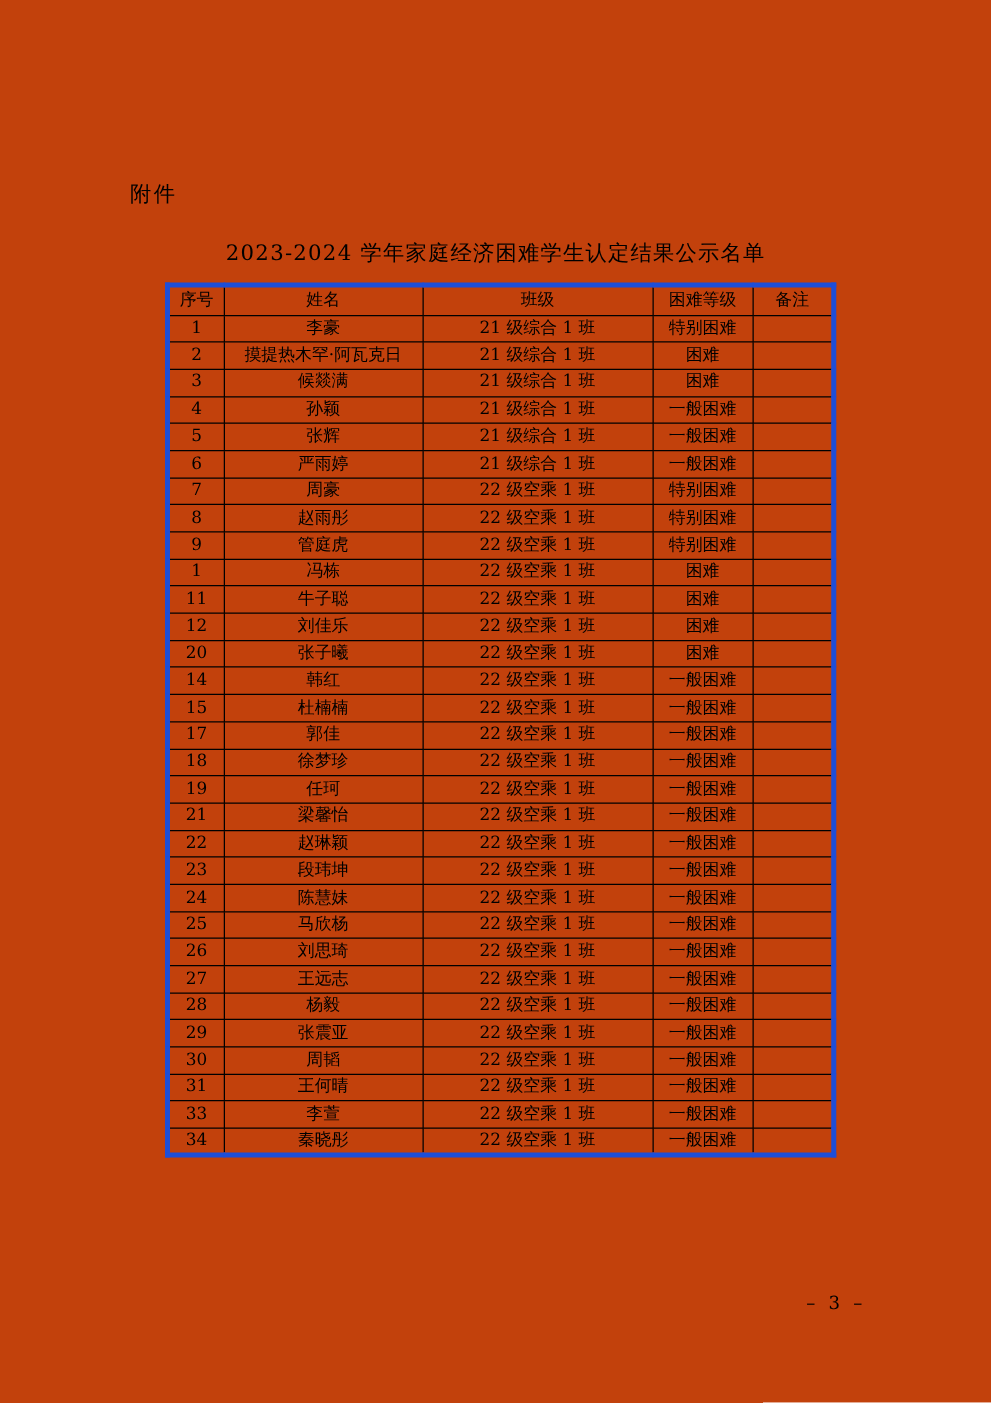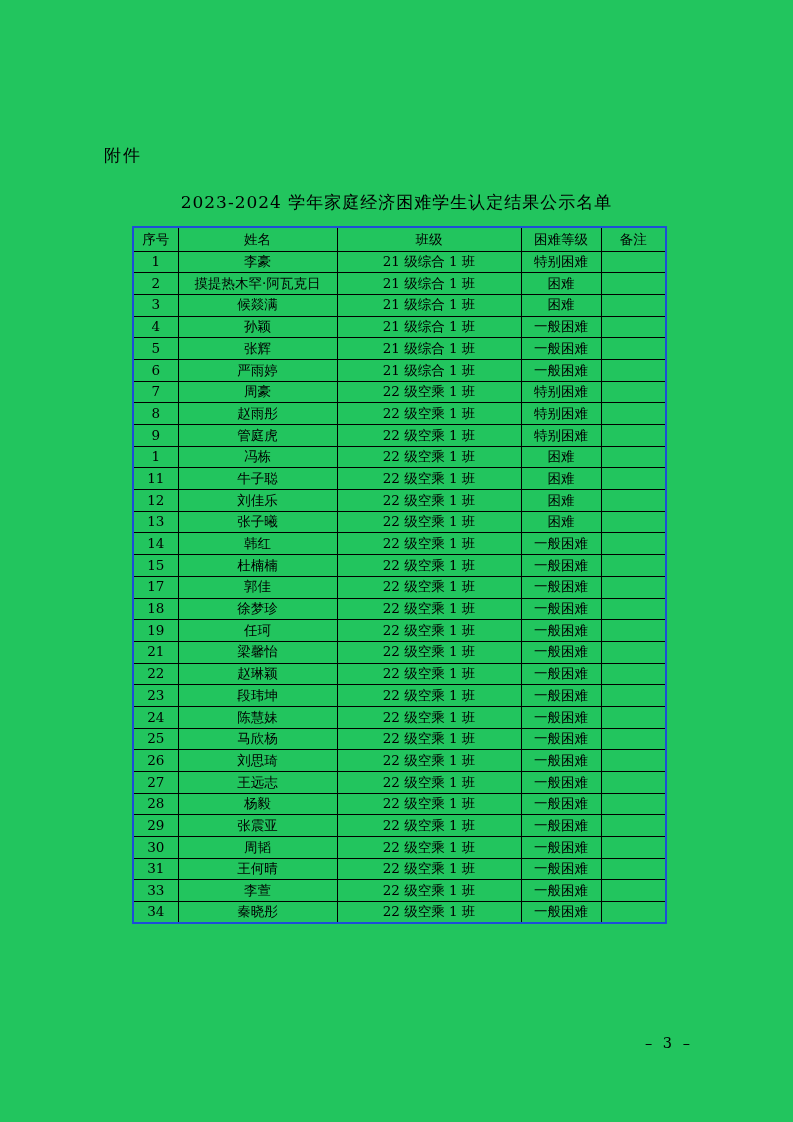--- a/index.html
+++ b/index.html
@@ -10,21 +10,21 @@
   body {
     width: 793px;
     height: 1122px;
     font-family: "DejaVu Serif", "Liberation Serif", serif;
     color: #000000;
   }
   .page {
     position: relative;
     width: 793px;
     height: 1122px;
-    background: #22c55e;
+    background: #c2410c;
     overflow: hidden;
   }
   .attachment {
     position: absolute;
     left: 104px;
     top: 144px;
     font-size: 17px;
     letter-spacing: 2px;
   }
   .doc-title {
@@ -37,21 +37,21 @@
     letter-spacing: 1px;
     white-space: nowrap;
   }
   table.roster {
     position: absolute;
     left: 132px;
     top: 226px;
     width: 533px;
     border-collapse: collapse;
     table-layout: fixed;
-    border: 2px solid #1d4ed8;
+    border: 4px solid #1d4ed8;
   }
   table.roster th,
   table.roster td {
     border: 1px solid #000000;
     text-align: center;
     vertical-align: middle;
     font-weight: normal;
     font-size: 13.5px;
     padding: 0;
     overflow: hidden;
@@ -179,21 +179,21 @@
           <td></td>
         </tr>
         <tr>
           <td>12</td>
           <td>刘佳乐</td>
           <td>22 级空乘 1 班</td>
           <td>困难</td>
           <td></td>
         </tr>
         <tr>
-          <td>13</td>
+          <td>20</td>
           <td>张子曦</td>
           <td>22 级空乘 1 班</td>
           <td>困难</td>
           <td></td>
         </tr>
         <tr>
           <td>14</td>
           <td>韩红</td>
           <td>22 级空乘 1 班</td>
           <td>一般困难</td>

